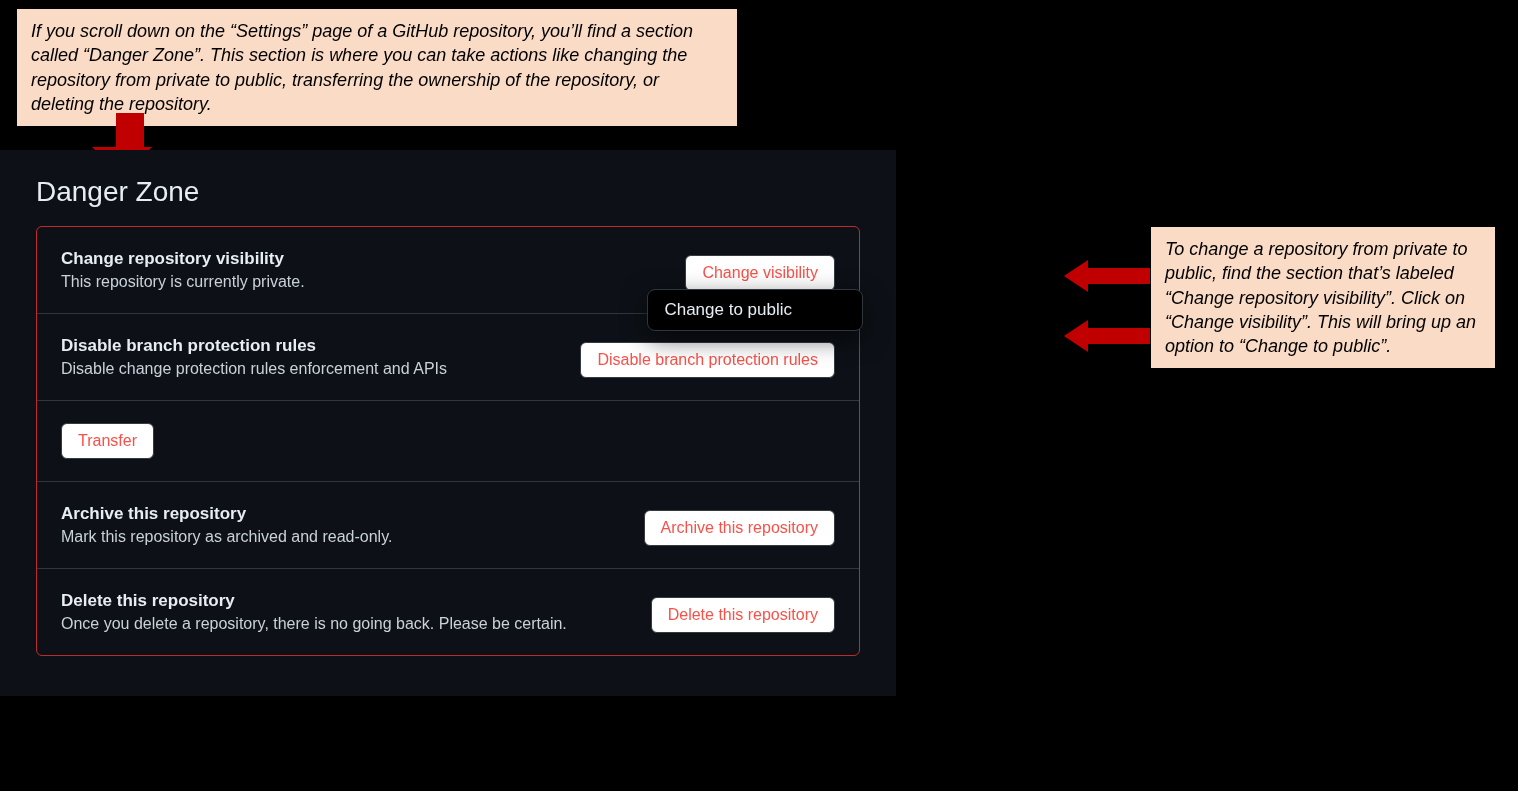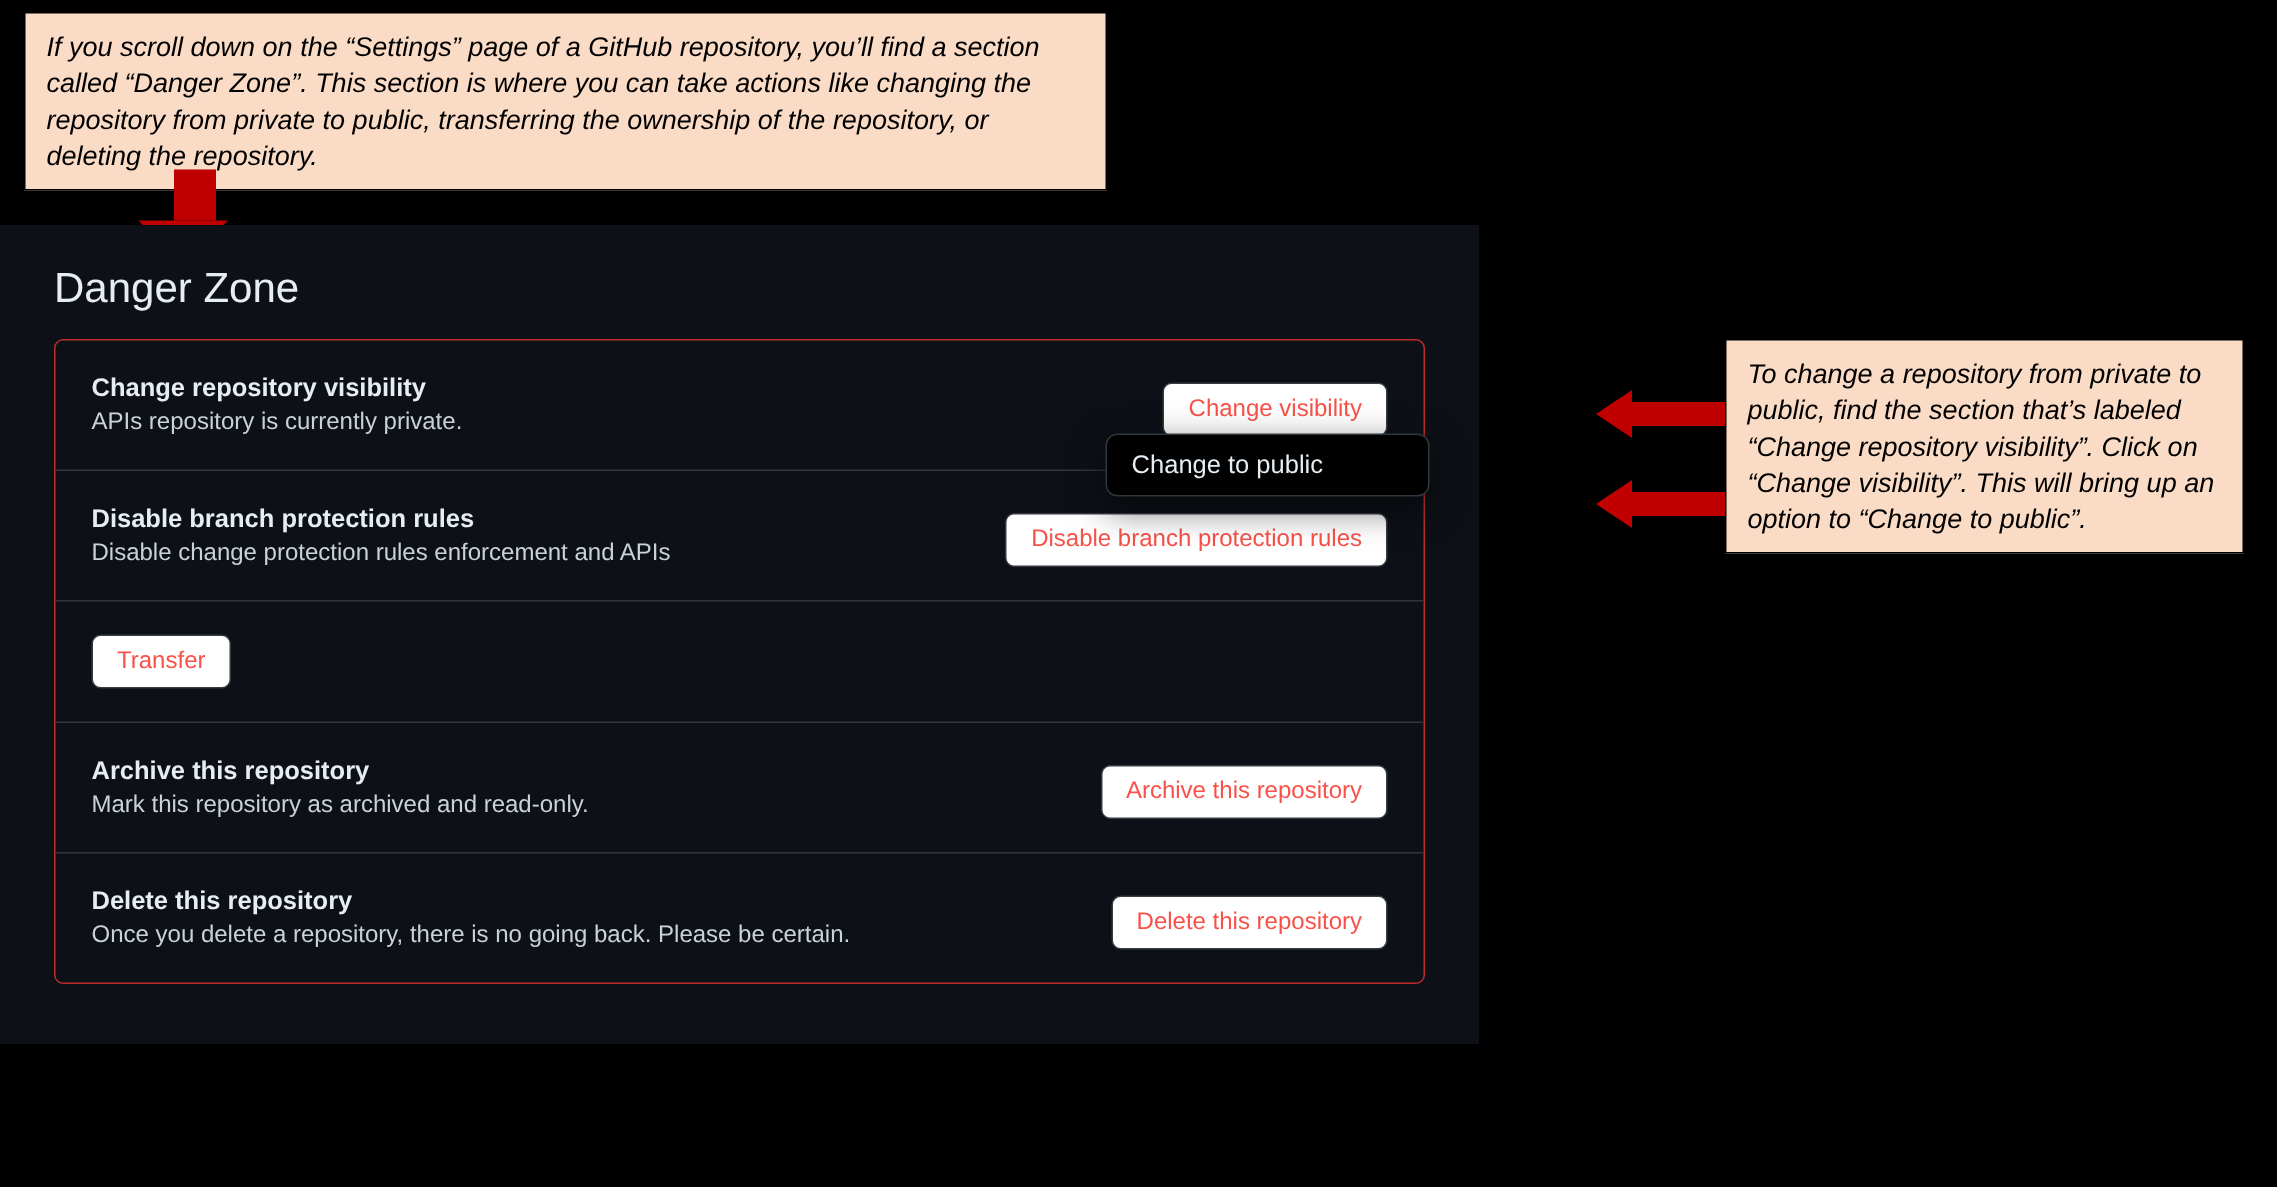--- a/index.html
+++ b/index.html
@@ -76,21 +76,21 @@
       top: 260px;
     }
     .arrow-left-2 {
       left: 1064px;
       top: 320px;
     }
     .panel {
       position: absolute;
       left: 0;
       top: 150px;
-      width: 986px;
+      width: 896px;
       background: #0d1117;
       padding: 18px 0 40px 0;
     }
     .section-title {
       font-size: 28px;
       font-weight: 400;
       color: #e6edf3;
       padding: 8px 0 12px 36px;
     }
     .danger-box {
@@ -173,21 +173,21 @@
 </div>
 
 <div class="panel">
   <h2 class="section-title">Danger Zone</h2>
 
   <div class="danger-box">
 
     <div class="dz-row">
       <div class="dz-text">
         <h3>Change repository visibility</h3>
-        <p>APIs repository is currently private.</p>
+        <p>This repository is currently private.</p>
       </div>
       <button class="dz-btn">Change visibility</button>
 
       <div class="dropdown-option">Change to public</div>
     </div>
 
     <div class="dz-row">
       <div class="dz-text">
         <h3>Disable branch protection rules</h3>
         <p>Disable change protection rules enforcement and APIs</p>

